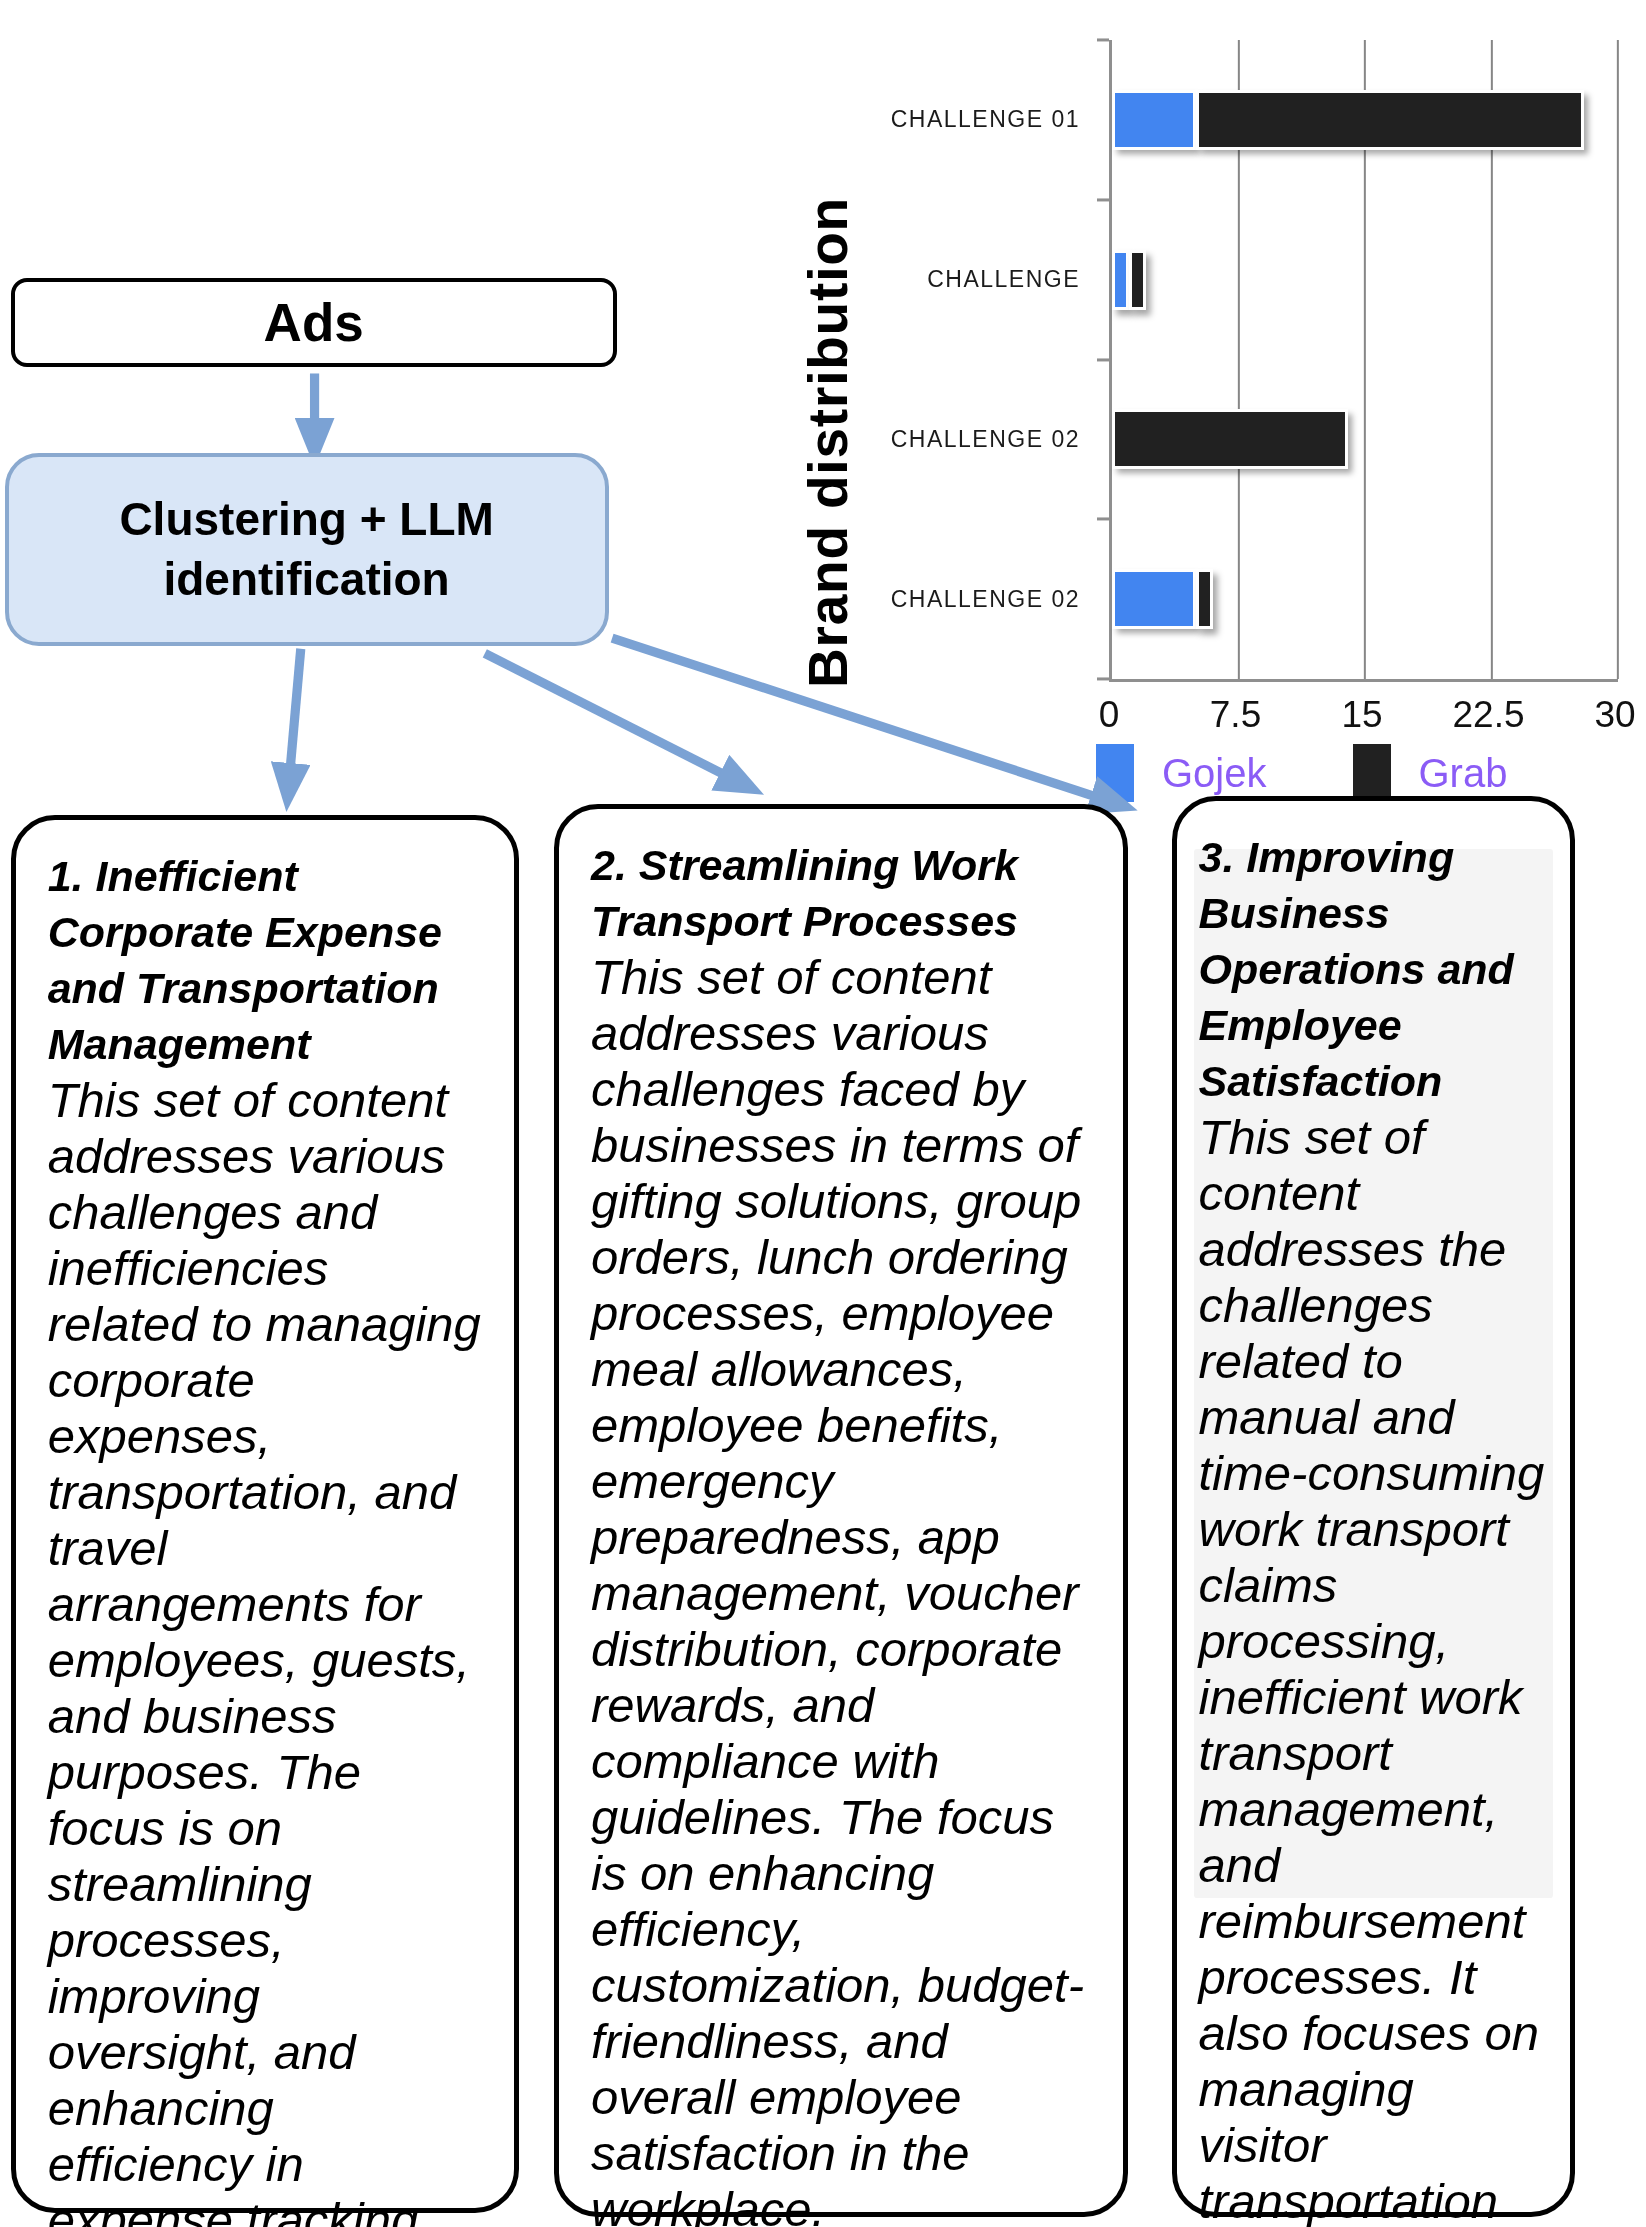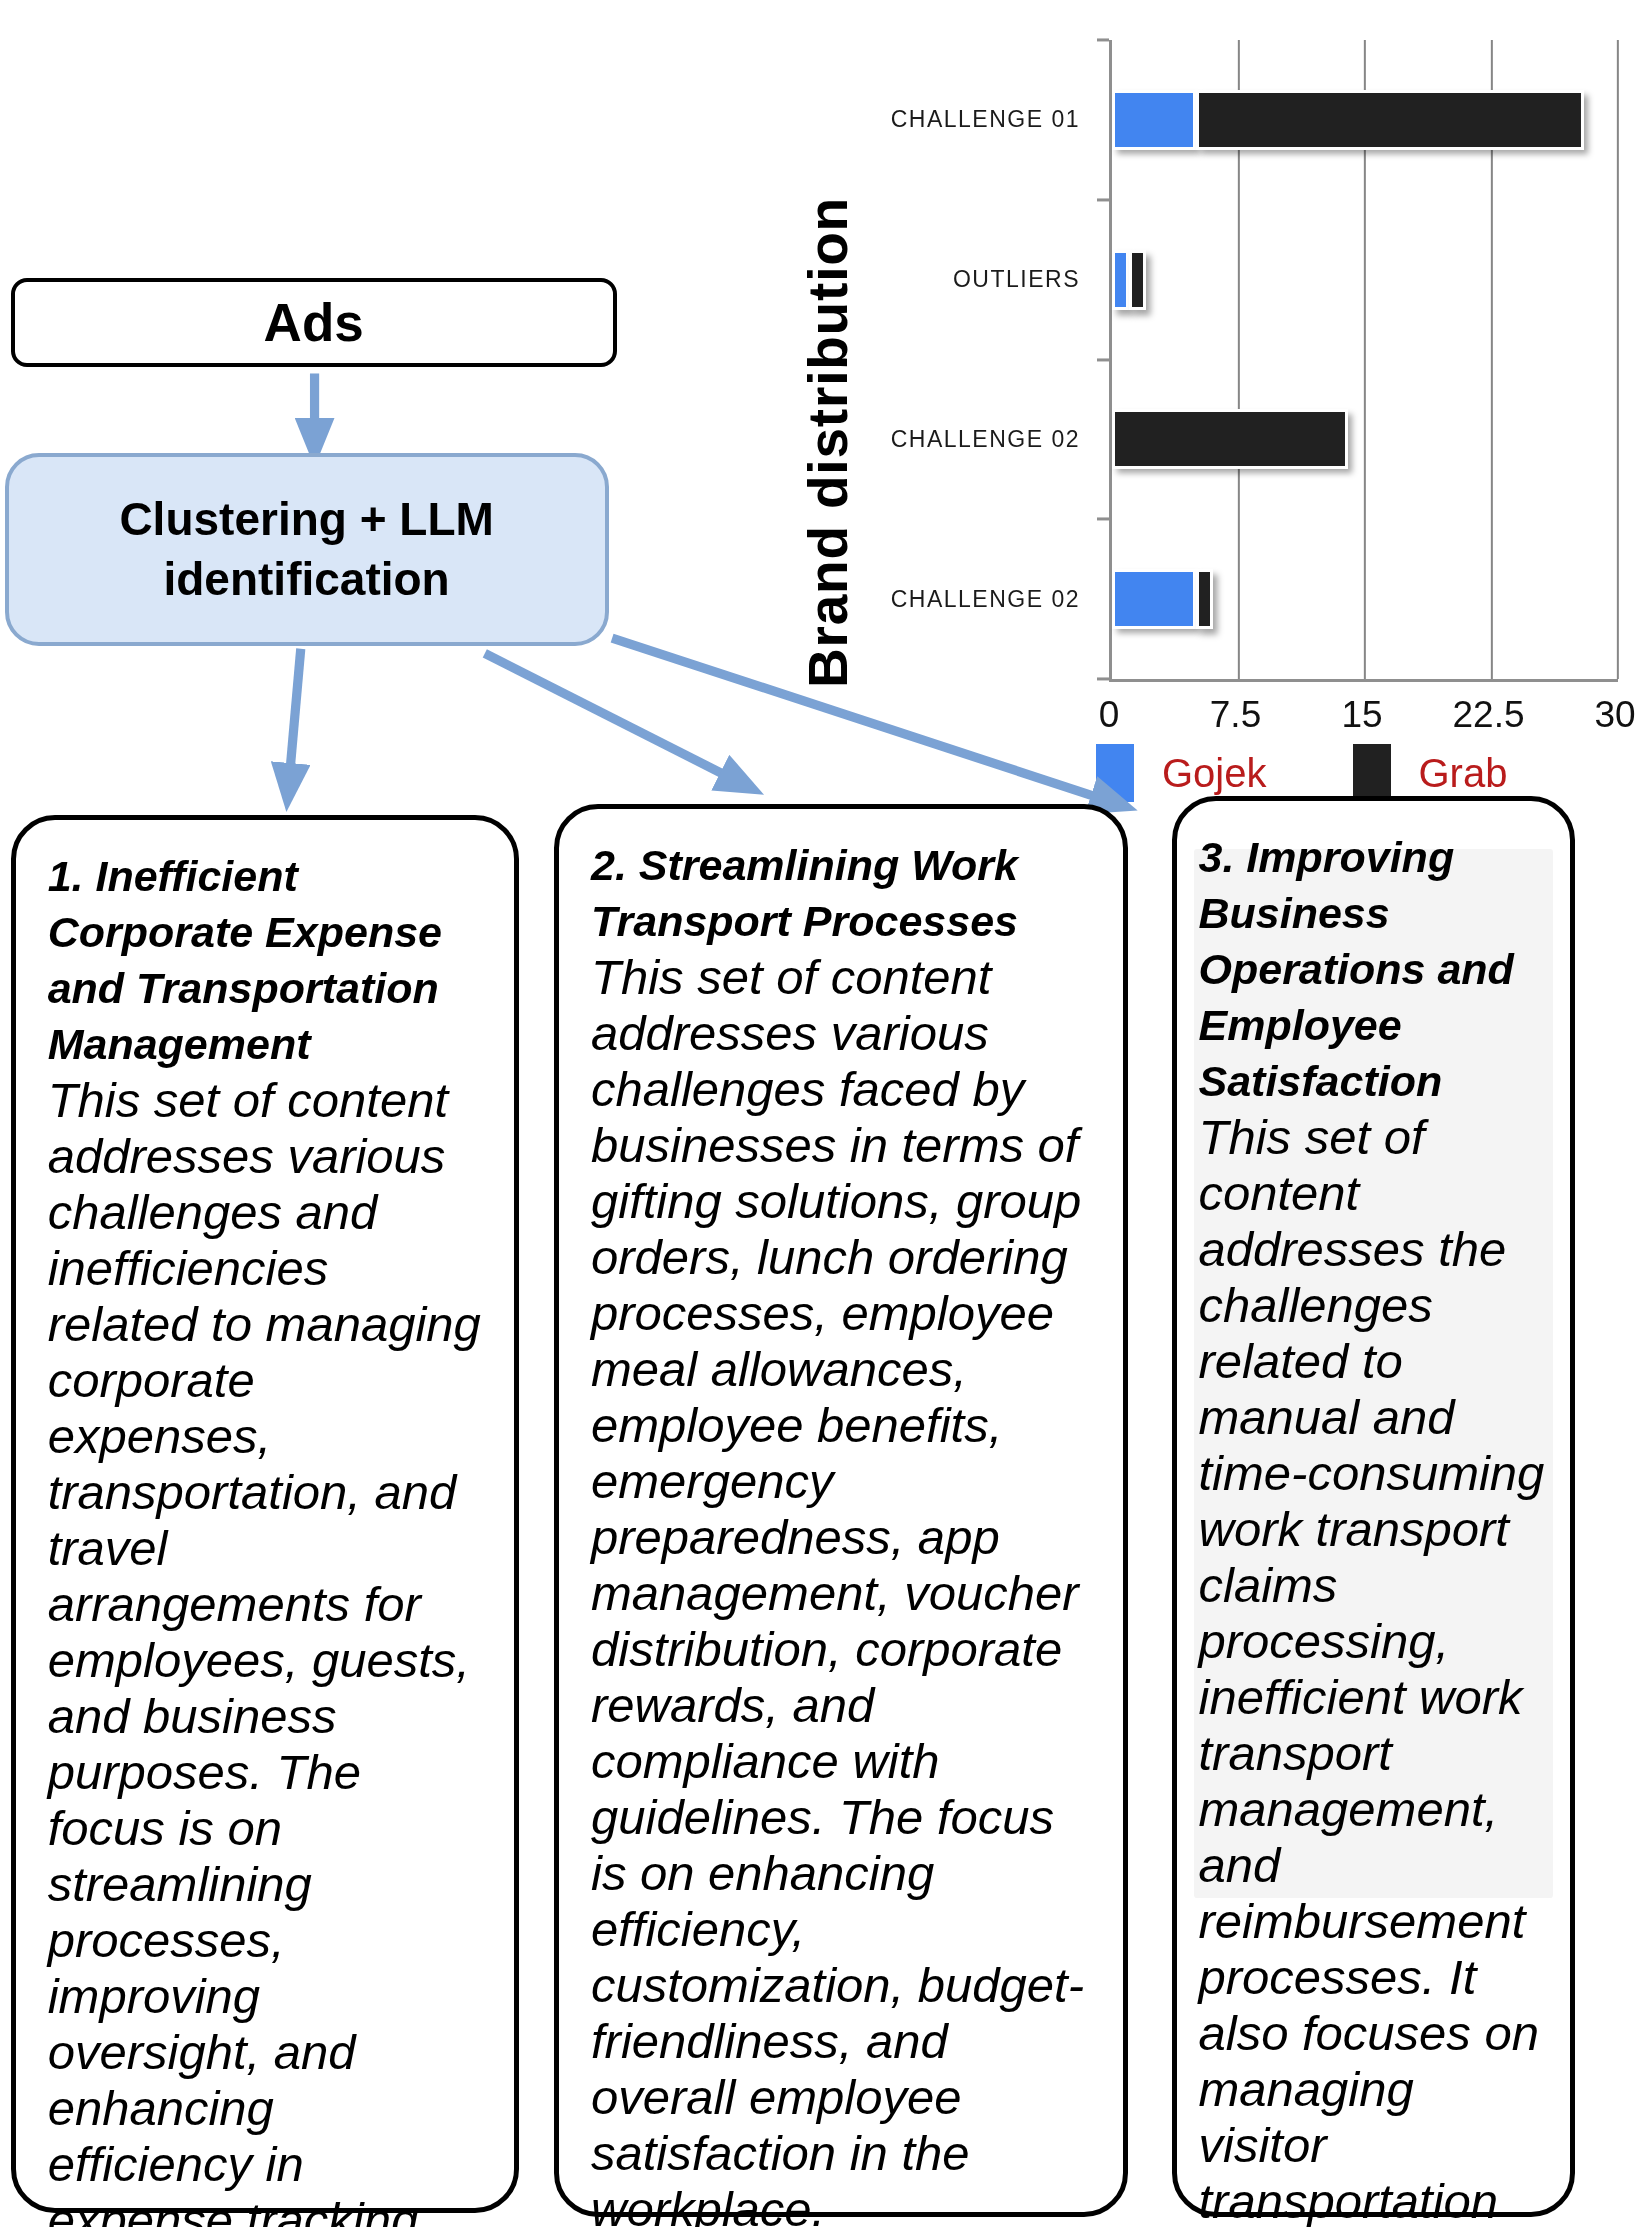--- a/index.html
+++ b/index.html
@@ -57,21 +57,21 @@
   .bar-seg{
     height:60px;box-sizing:border-box;border:3.1px solid #fff;
     box-shadow:4.6px 5.4px 6.1px rgba(0,0,0,0.35);
   }
   .xticks{position:absolute;left:304px;top:654px;width:506px;height:48px;}
   .xtick{
     position:absolute;top:0;transform:translateX(-50%);
     font-size:37px;color:#111;font-weight:400;white-space:nowrap;
   }
   .legend{position:absolute;left:291px;top:704px;display:flex;gap:86px;align-items:center;}
-  .legend-item{display:flex;align-items:center;gap:28px;font-size:40px;color:#b91c1c;}
+  .legend-item{display:flex;align-items:center;gap:28px;font-size:40px;color:#8b5cf6;}
   .legend-swatch{width:38px;height:58px;display:inline-block;}
   
   .cluster-box{
     position:absolute;background:#fff;border:5.4px solid #000;border-radius:44px;
     padding:28px 32px;box-sizing:border-box;z-index:2;font-style:italic;
   }
   .cluster-box .content{position:relative;z-index:1;}
   .box-title{font-weight:bold;font-size:43px;line-height:56px;}
   .box-body{font-size:49px;line-height:56px;}
   .box1{left:10.7px;top:815px;width:508px;height:1398px;}
@@ -106,21 +106,21 @@
     <line x1="632" y1="852" x2="948" y2="1012" stroke="#7ba2d4" stroke-width="12" marker-end="url(#ah)"></line>
     <line x1="798" y1="832" x2="1432" y2="1040" stroke="#7ba2d4" stroke-width="12" marker-end="url(#ah)"></line>
   </svg>
 
   <div class="chart">
     <div class="chart-title">
       <span>Brand distribution</span>
     </div>
     <div class="cat-labels">
         <div class="cat-label">CHALLENGE 01</div>
-        <div class="cat-label">OUTLIERS</div>
+        <div class="cat-label">CHALLENGE</div>
         <div class="cat-label">CHALLENGE 02</div>
         <div class="cat-label">CHALLENGE 02</div>
       </div>
     <div class="plot">
       <div class="bar-rows">
           <div class="bar-row">
             <div class="bar-seg" style="width: 16.6667%; background: rgb(66, 133, 240);"></div>
             <div class="bar-seg" style="width: 76.6667%; background: rgb(33, 33, 33);"></div>
           </div>
           <div class="bar-row">

